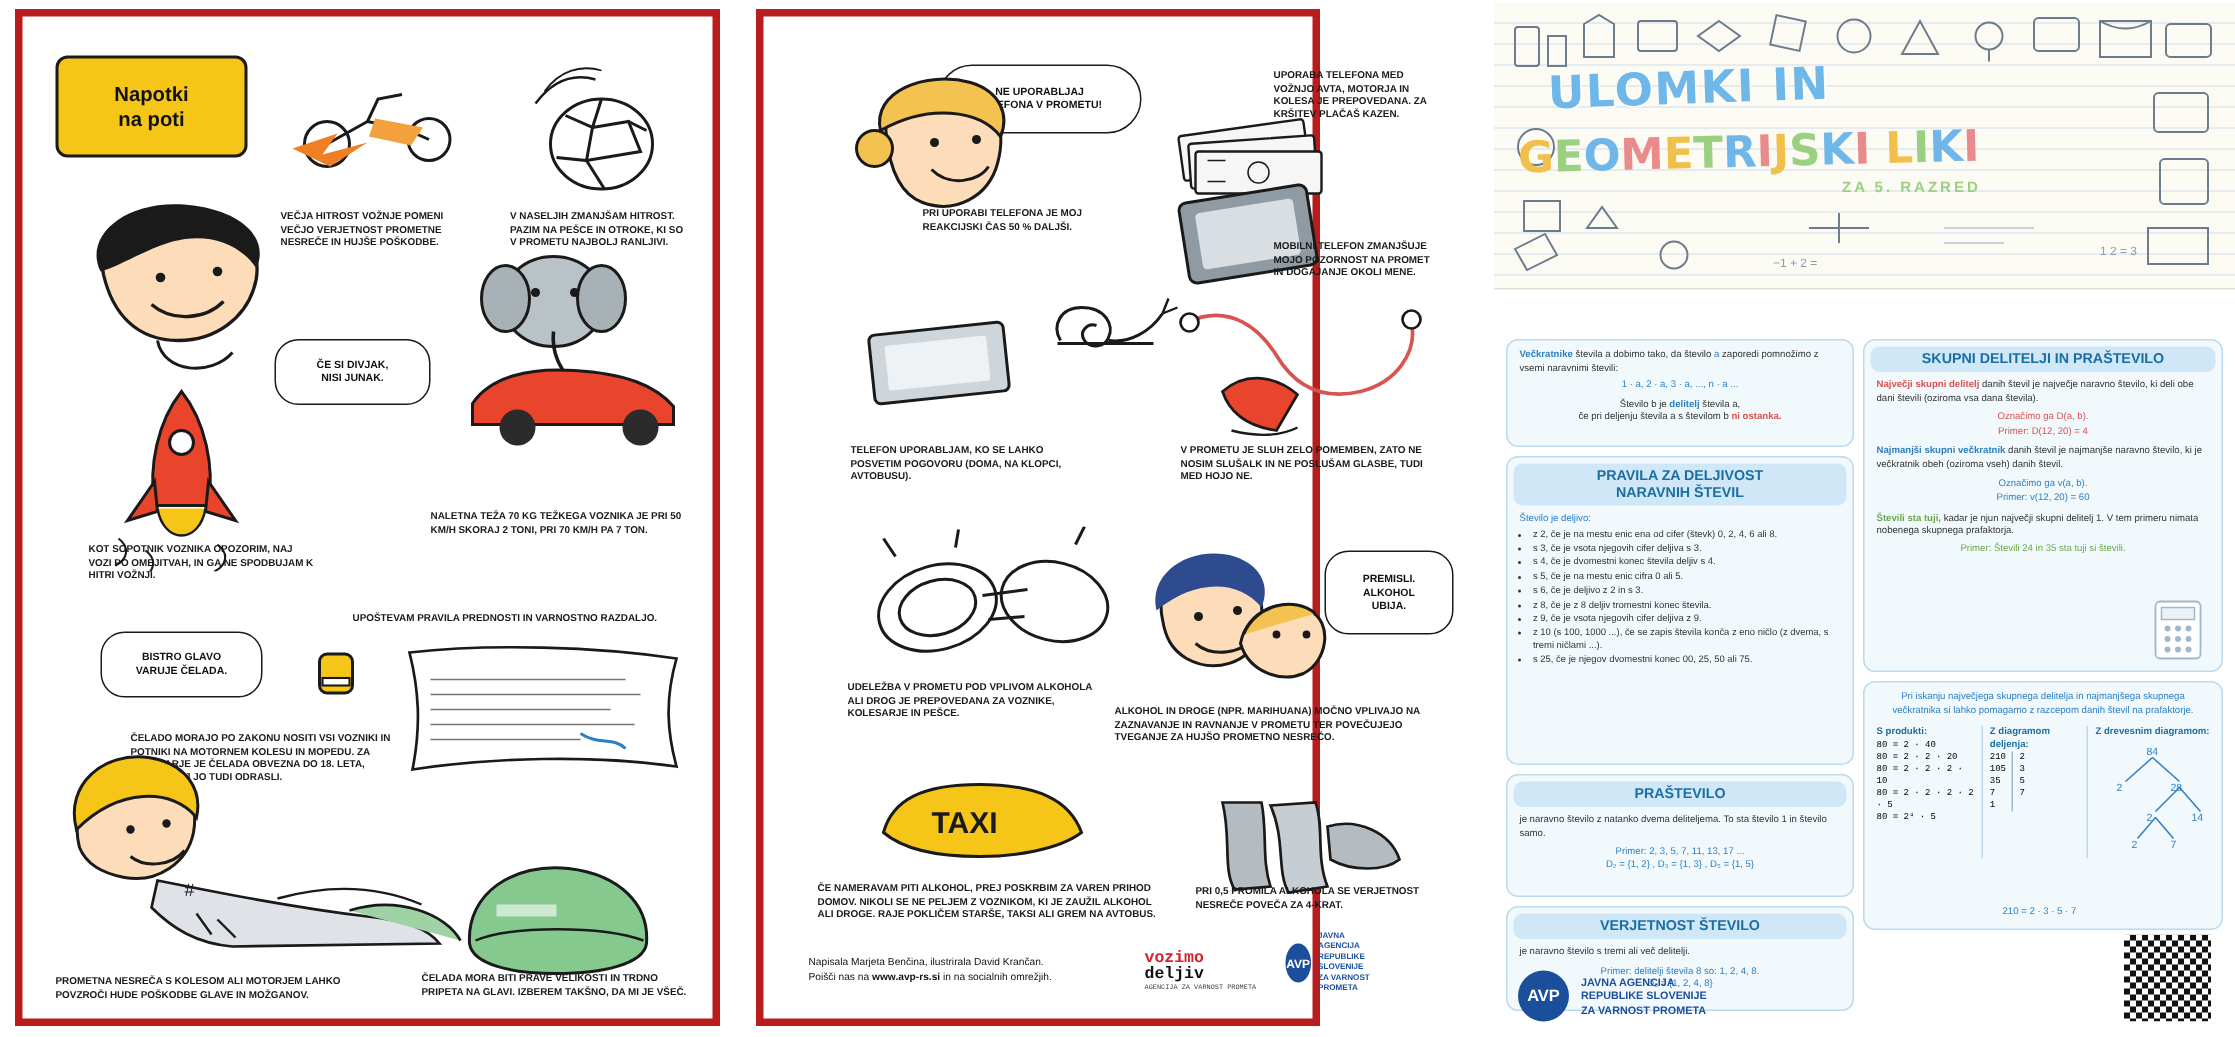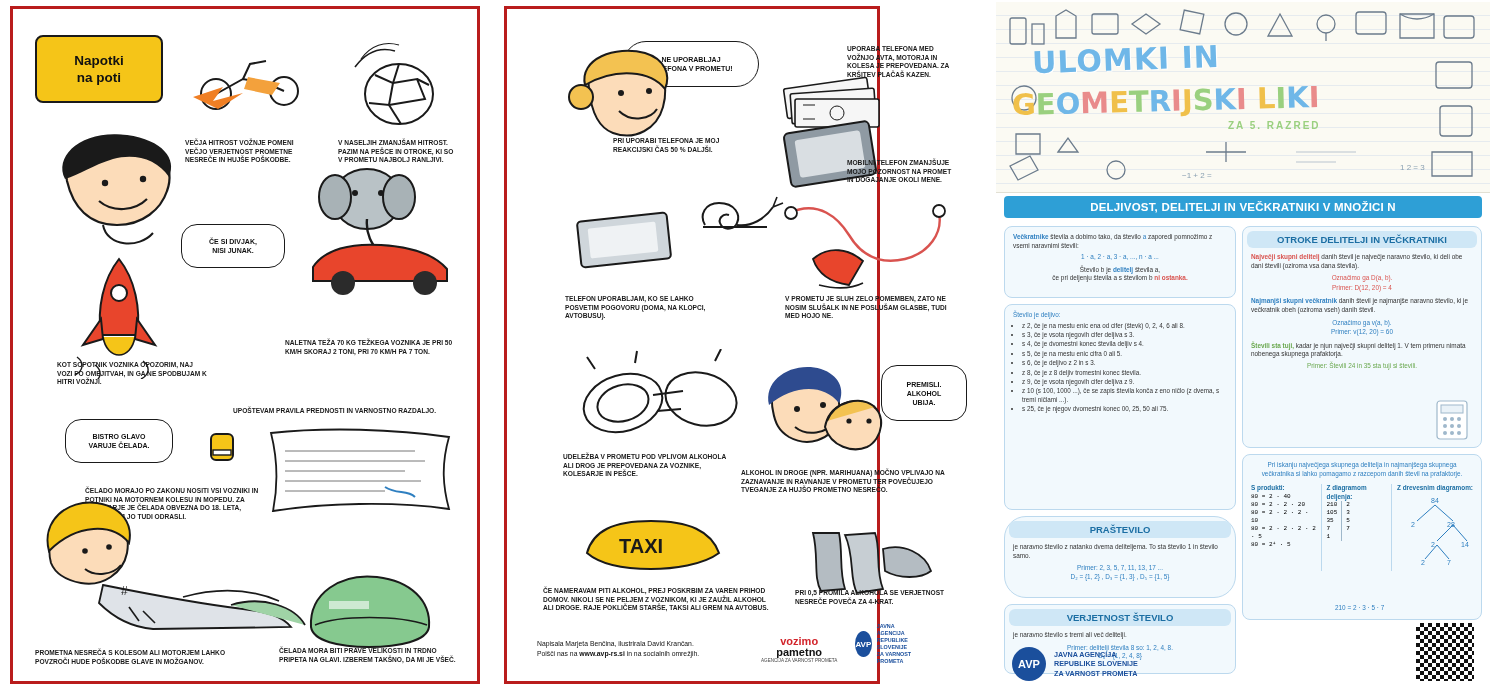--- a/index.html
+++ b/index.html
@@ -1,21 +1,21 @@
 <!DOCTYPE html>
 <html><head>
 <meta charset="utf-8">
 <style>
   html,body{margin:0;padding:0;background:#ffffff;}
   body{width:1490px;height:691px;font-family:"Liberation Sans",sans-serif;overflow:hidden;}
   .page{position:absolute;top:0;height:691px;box-sizing:border-box;}
   .panel-a{left:0;width:492px;background:#fff;}
   .panel-b{left:496px;width:492px;background:#fff;}
   .panel-c{left:996px;width:494px;background:#fff;}
-  .sheet{position:absolute;background:#fff;border:3px solid #b91c1c;box-sizing:border-box;}
+  .sheet{position:absolute;background:#fff;border:5px solid #b91c1c;box-sizing:border-box;}
   .pa{left:10px;top:6px;width:470px;height:678px;}
   .pb{left:8px;top:6px;width:376px;height:678px;}
 
   
   .cap{font-size:6.6px;line-height:8.6px;color:#1a1a1a;font-weight:bold;position:absolute;}
   .bubble{position:absolute;border:1.6px solid #1a1a1a;border-radius:16px;background:#fff;
           font-size:7px;line-height:9px;font-weight:bold;text-align:center;color:#111;
           display:flex;align-items:center;justify-content:center;padding:4px 6px;box-sizing:border-box;}
   .bubble:after{content:"";position:absolute;width:0;height:0;}
 
@@ -57,21 +57,21 @@
   ul.dots li{font-size:6.3px;line-height:8.4px;color:#333;margin-bottom:1px;}
   .mono{font-family:"Liberation Mono",monospace;font-size:6px;line-height:8px;}
   .footer-c{position:absolute;left:16px;bottom:10px;display:flex;align-items:center;gap:8px;}
   .avp-badge{width:34px;height:34px;border-radius:50%;background:#1b4f9c;color:#fff;
              display:flex;align-items:center;justify-content:center;font-size:11px;font-weight:bold;}
   .avp-text{font-size:7.2px;line-height:9.5px;font-weight:bold;color:#1b4f9c;}
   .qr{position:absolute;right:14px;bottom:8px;width:58px;height:58px;background:
       repeating-conic-gradient(#111 0 25%, #fff 0 50%) 0 0/8px 8px;border:2px solid #fff;}
   
   .footer-b{position:absolute;left:30px;bottom:22px;font-size:6.8px;line-height:10px;color:#111;}
-  .vozimo{position:absolute;left:254px;bottom:18px;text-align:center;}
+  .vozimo{position:absolute;left:254px;bottom:18px;font-family:Liberation Mono, monospace;}
   .vozimo .v1{font-size:11px;font-weight:bold;color:#d2232a;line-height:11px;}
   .vozimo .v2{font-size:4.6px;color:#444;}
   .avp-b{position:absolute;left:348px;bottom:16px;display:flex;align-items:center;gap:5px;}
   .avp-b .c{width:26px;height:26px;border-radius:50%;background:#1b4f9c;color:#fff;display:flex;
             align-items:center;justify-content:center;font-size:8px;font-weight:bold;}
   .avp-b .tx{font-size:5.4px;line-height:7px;font-weight:bold;color:#1b4f9c;}
 </style>
 </head>
 <body>
 
@@ -301,21 +301,21 @@
 
     <div class="footer-b">
       <div>Napisala Marjeta Benčina, ilustrirala David Krančan.</div>
       <div>
         <span>Poišči nas na </span><b>www.avp-rs.si</b><span> in na socialnih omrežjih.</span>
       </div>
     </div>
 
     <div class="vozimo">
       <div class="v1">vozimo</div>
-      <div class="v1" style="color:#111">pametno</div>
+      <div class="v1" style="color:#111">deljiv</div>
       <div class="v2">AGENCIJA ZA VARNOST PROMETA</div>
     </div>
 
     <div class="avp-b">
       <div class="c">AVP</div>
       <div class="tx" style="white-space:pre-line">JAVNA AGENCIJA
 REPUBLIKE SLOVENIJE
 ZA VARNOST PROMETA</div>
     </div>
   </div>
@@ -360,66 +360,67 @@
       <text x="186" y="176" font-family="Liberation Sans" font-size="8" fill="#8aa0b2">−1 + 2 =</text>
       <text x="404" y="168" font-family="Liberation Sans" font-size="8" fill="#8aa0b2">1 2 = 3</text>
     </svg>
     <div class="title1">ULOMKI IN</div>
     <div class="title2">
       <span style="color:#f0c04a">G</span><span style="color:#9ad07f">E</span><span style="color:#6fb7e8">O</span><span style="color:#e98b8b">M</span><span style="color:#f0c04a">E</span><span style="color:#9ad07f">T</span><span style="color:#6fb7e8">R</span><span style="color:#e98b8b">I</span><span style="color:#f0c04a">J</span><span style="color:#9ad07f">S</span><span style="color:#6fb7e8">K</span><span style="color:#e98b8b">I</span>&nbsp;<span style="color:#f0c04a">L</span><span style="color:#9ad07f">I</span><span style="color:#6fb7e8">K</span><span style="color:#e98b8b">I</span>
     </div>
     <div class="title3">ZA 5. RAZRED</div>
   </div>
 
-  <div class="band">DELJIVOST, DELITELJI IN VEČKRATNIKI V MNOŽICI N</div>
 
   <div class="box" style="left:8px;top:226px;width:232px;height:72px;">
     <div class="t">
       <span class="blue" style="font-weight:bold">Večkratnike</span><span> števila a dobimo tako, da število </span><span class="blue">a</span><span> zaporedi pomnožimo z vsemi naravnimi števili:</span>
     </div>
     <div class="t blue" style="text-align:center;margin:3px 0 4px">1 · a, 2 · a, 3 · a, ..., n · a ...</div>
     <div class="t" style="text-align:center">
       <span>Število b je </span><span class="blue" style="font-weight:bold">delitelj</span><span> števila a,</span>
     </div>
     <div class="t" style="text-align:center">
       <span>če pri deljenju števila a s številom b </span><span class="red" style="font-weight:bold">ni ostanka.</span>
     </div>
   </div>
 
   <div class="box" style="left:8px;top:304px;width:232px;height:206px;">
+    <div class="boxhdr" style="white-space:pre-line">PRAVILA ZA DELJIVOST
+NARAVNIH ŠTEVIL</div>
     <div class="t blue">Število je deljivo:</div>
     <ul class="dots">
       <li>z 2, če je na mestu enic ena od cifer (števk) 0, 2, 4, 6 ali 8.</li>
       <li>s 3, če je vsota njegovih cifer deljiva s 3.</li>
       <li>s 4, če je dvomestni konec števila deljiv s 4.</li>
       <li>s 5, če je na mestu enic cifra 0 ali 5.</li>
       <li>s 6, če je deljivo z 2 in s 3.</li>
       <li>z 8, če je z 8 deljiv tromestni konec števila.</li>
       <li>z 9, če je vsota njegovih cifer deljiva z 9.</li>
       <li>z 10 (s 100, 1000 ...), če se zapis števila konča z eno ničlo (z dvema, s tremi ničlami ...).</li>
       <li>s 25, če je njegov dvomestni konec 00, 25, 50 ali 75.</li>
     </ul>
   </div>
 
-  <div class="box" style="left:8px;top:516px;width:232px;height:82px;border-radius:22px;">
+  <div class="box" style="left:8px;top:516px;width:232px;height:82px;">
     <div class="boxhdr">PRAŠTEVILO</div>
     <div class="t">je naravno število z natanko dvema deliteljema. To sta število 1 in število samo.</div>
     <div class="t blue" style="text-align:center;margin-top:4px">Primer: 2, 3, 5, 7, 11, 13, 17 ...</div>
     <div class="t blue" style="text-align:center">D₂ = {1, 2} , D₃ = {1, 3} , D₅ = {1, 5}</div>
   </div>
 
   <div class="box" style="left:8px;top:604px;width:232px;height:70px;">
     <div class="boxhdr">VERJETNOST ŠTEVILO</div>
     <div class="t">je naravno število s tremi ali več delitelji.</div>
     <div class="t blue" style="text-align:center;margin-top:4px">Primer: delitelji števila 8 so: 1, 2, 4, 8.</div>
     <div class="t blue" style="text-align:center">D₈ = {1, 2, 4, 8}</div>
   </div>
 
   <div class="box" style="left:246px;top:226px;width:240px;height:222px;">
-    <div class="boxhdr">OTROKE DELITELJI IN VEČKRATNIKI</div>
+    <div class="boxhdr">SKUPNI DELITELJI IN PRAŠTEVILO</div>
     <div class="t">
       <span class="red" style="font-weight:bold">Največji skupni delitelj</span><span> danih števil je največje naravno število, ki deli obe dani števili (oziroma vsa dana števila).</span>
     </div>
     <div class="t red" style="text-align:center;margin:4px 0 1px">Označimo ga D(a, b).</div>
     <div class="t red" style="text-align:center;margin-bottom:5px">Primer: D(12, 20) = 4</div>
     <div class="t">
       <span class="blue" style="font-weight:bold">Najmanjši skupni večkratnik</span><span> danih števil je najmanjše naravno število, ki je večkratnik obeh (oziroma vseh) danih števil.</span>
     </div>
     <div class="t blue" style="text-align:center;margin:4px 0 1px">Označimo ga v(a, b).</div>
     <div class="t blue" style="text-align:center;margin-bottom:5px">Primer: v(12, 20) = 60</div>

